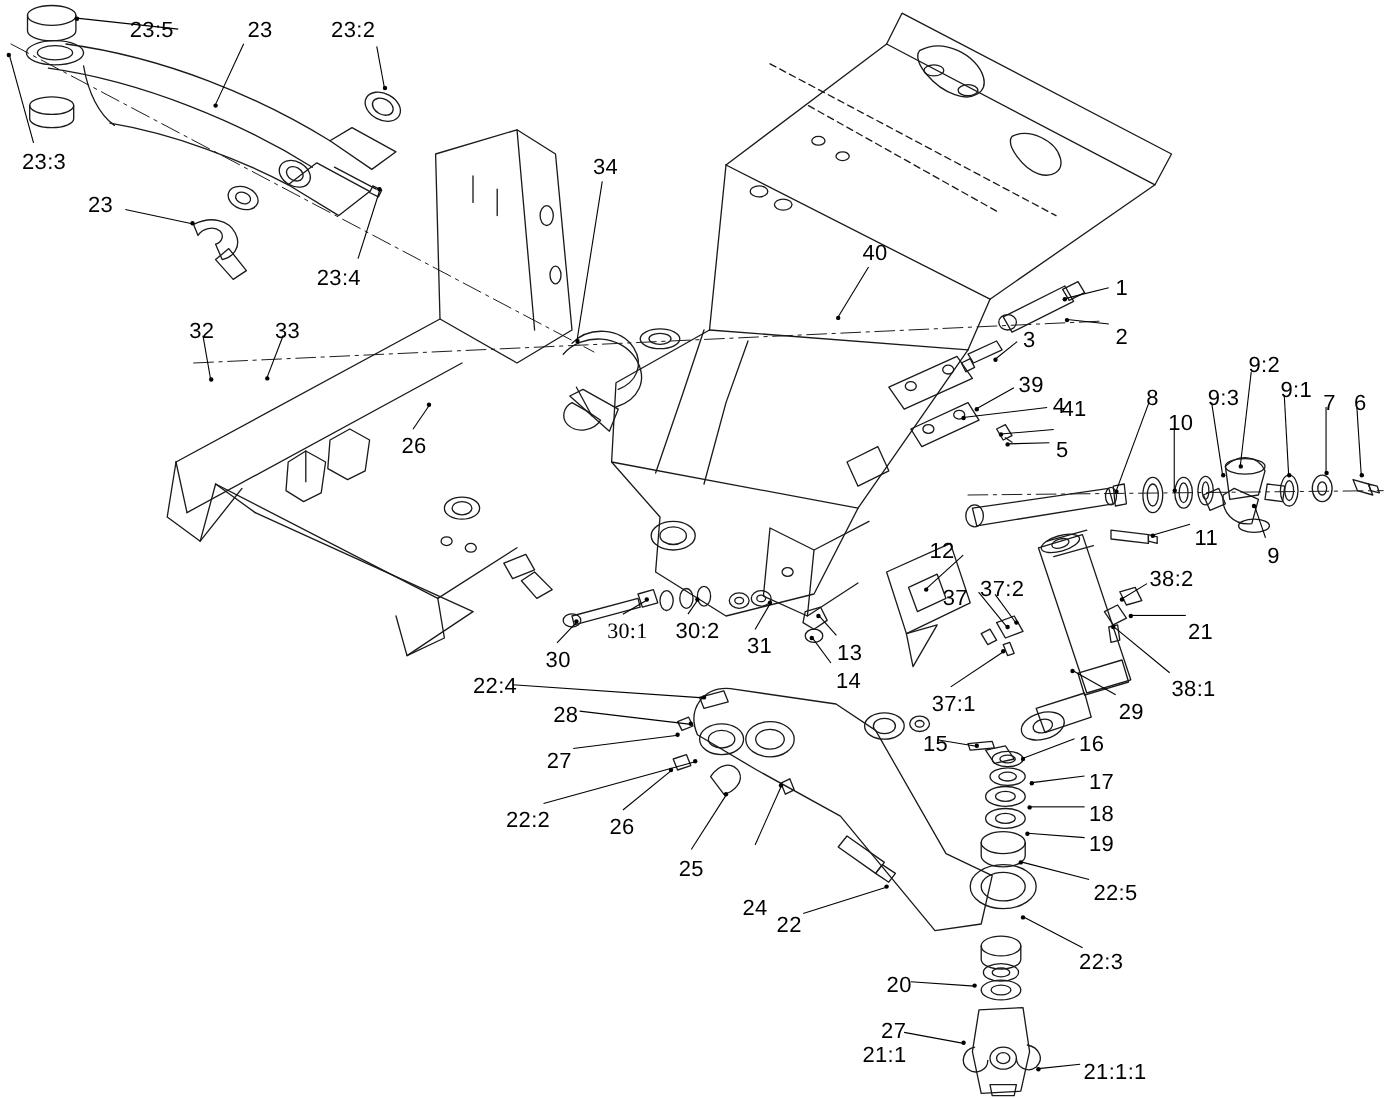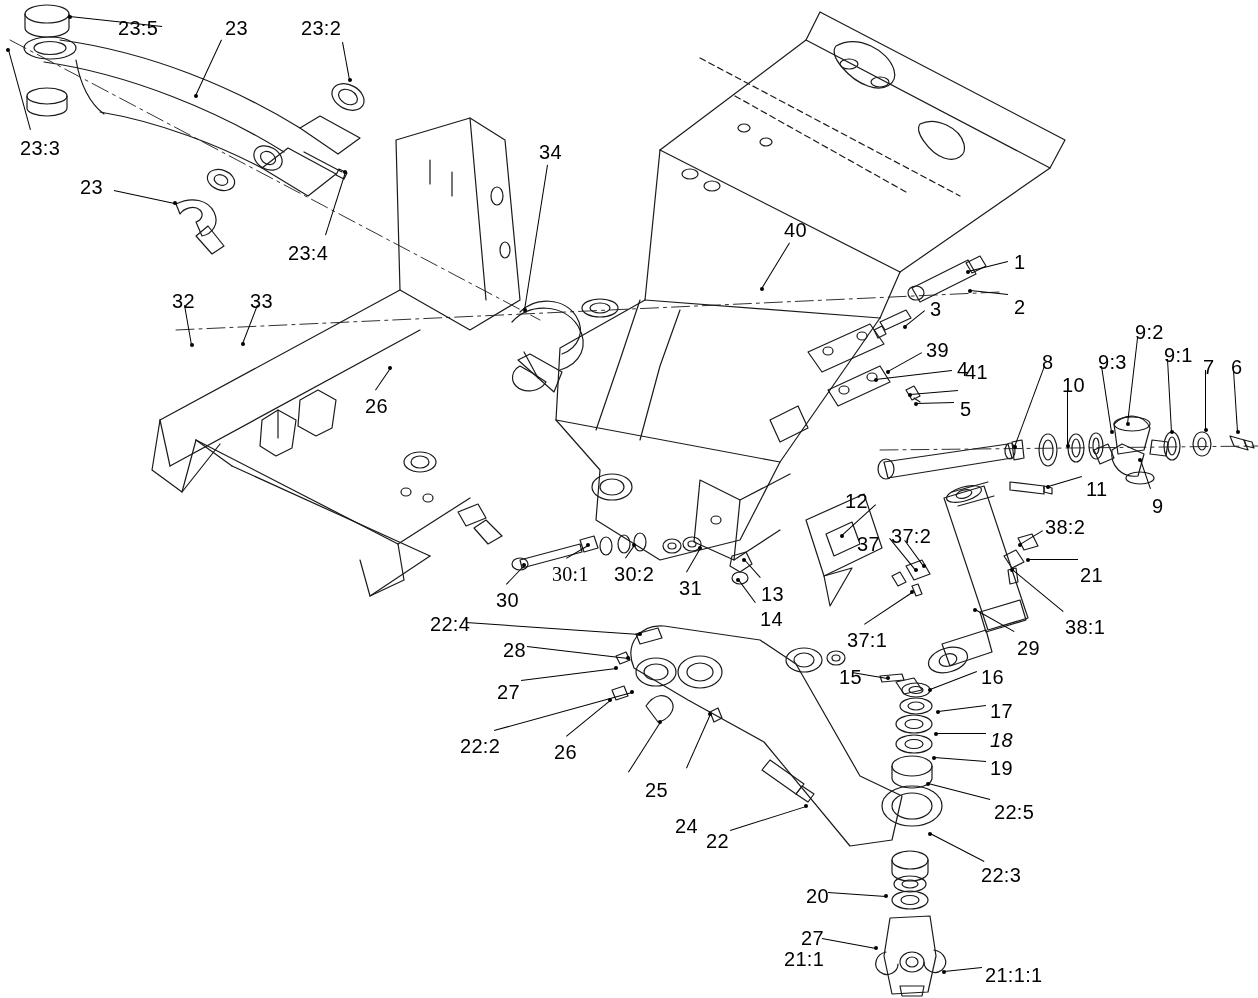--- a/index.html
+++ b/index.html
@@ -471,26 +471,26 @@
       <span class="callout" style="left: 552px; top: 564px; font-family: Liberation Serif, serif;">30:1</span>
       <span class="callout" style="left: 614px; top: 564px;">30:2</span>
       <span class="callout" style="left: 679px; top: 578px;">31</span>
       <span class="callout" style="left: 761px; top: 584px;">13</span>
       <span class="callout" style="left: 760px; top: 609px;">14</span>
       <span class="callout" style="left: 430px; top: 614px;">22:4</span>
       <span class="callout" style="left: 503px; top: 640px;">28</span>
       <span class="callout" style="left: 497px; top: 682px;">27</span>
       <span class="callout" style="left: 460px; top: 736px;">22:2</span>
       <span class="callout" style="left: 554px; top: 742px;">26</span>
-      <span class="callout" style="left: 617px; top: 780px; margin-left: 28px;">25</span>
+      <span class="callout" style="left: 617px; top: 780px;">25</span>
       <span class="callout" style="left: 675px; top: 816px;">24</span>
       <span class="callout" style="left: 839px; top: 667px;">15</span>
       <span class="callout" style="left: 981px; top: 667px;">16</span>
       <span class="callout" style="left: 990px; top: 701px;">17</span>
-      <span class="callout" style="left: 990px; top: 730px; font-style: italic;">18</span>
+      <span class="callout" style="left: 990px; top: 730px;">18</span>
       <span class="callout" style="left: 990px; top: 758px;">19</span>
       <span class="callout" style="left: 994px; top: 802px;">22:5</span>
       <span class="callout" style="left: 706px; top: 831px;">22</span>
       <span class="callout" style="left: 981px; top: 865px;">22:3</span>
       <span class="callout" style="left: 806px; top: 886px;">20</span>
       <span class="callout" style="left: 801px; top: 928px;">27</span>
       <span class="callout" style="left: 784px; top: 949px;">21:1</span>
       <span class="callout" style="left: 985px; top: 965px;">21:1:1</span>
     </div>
 

